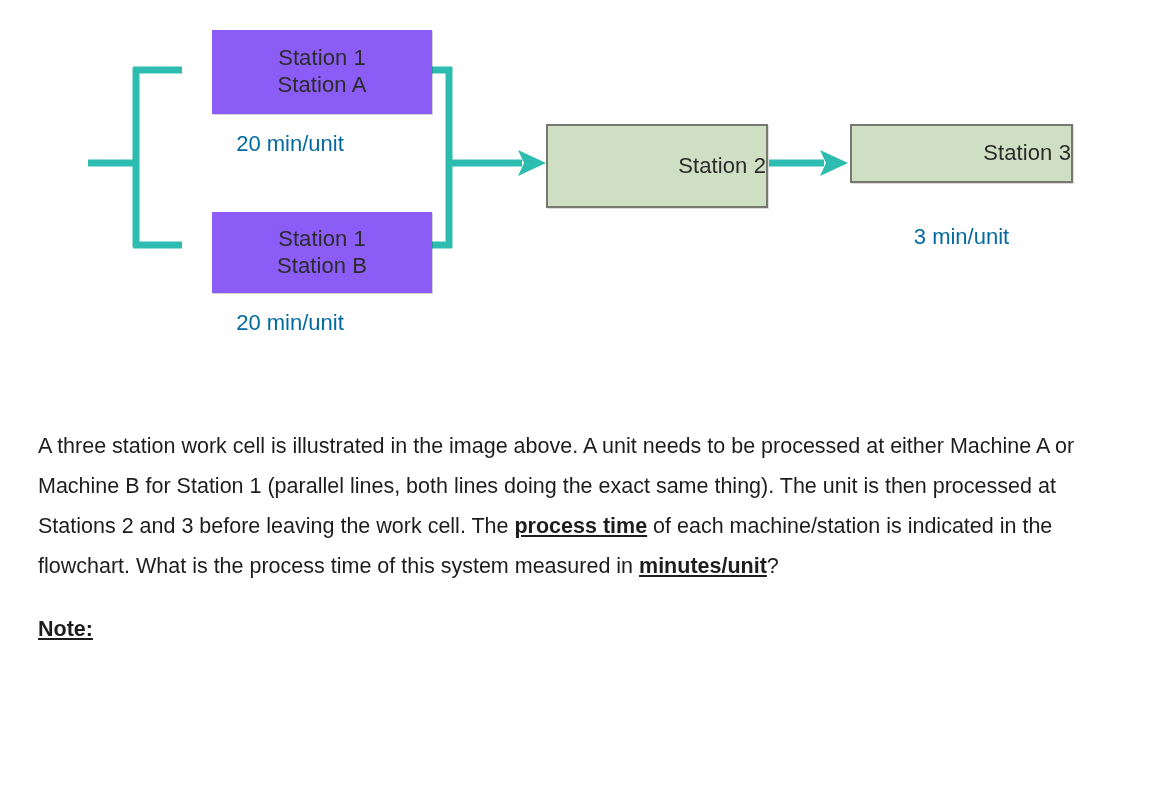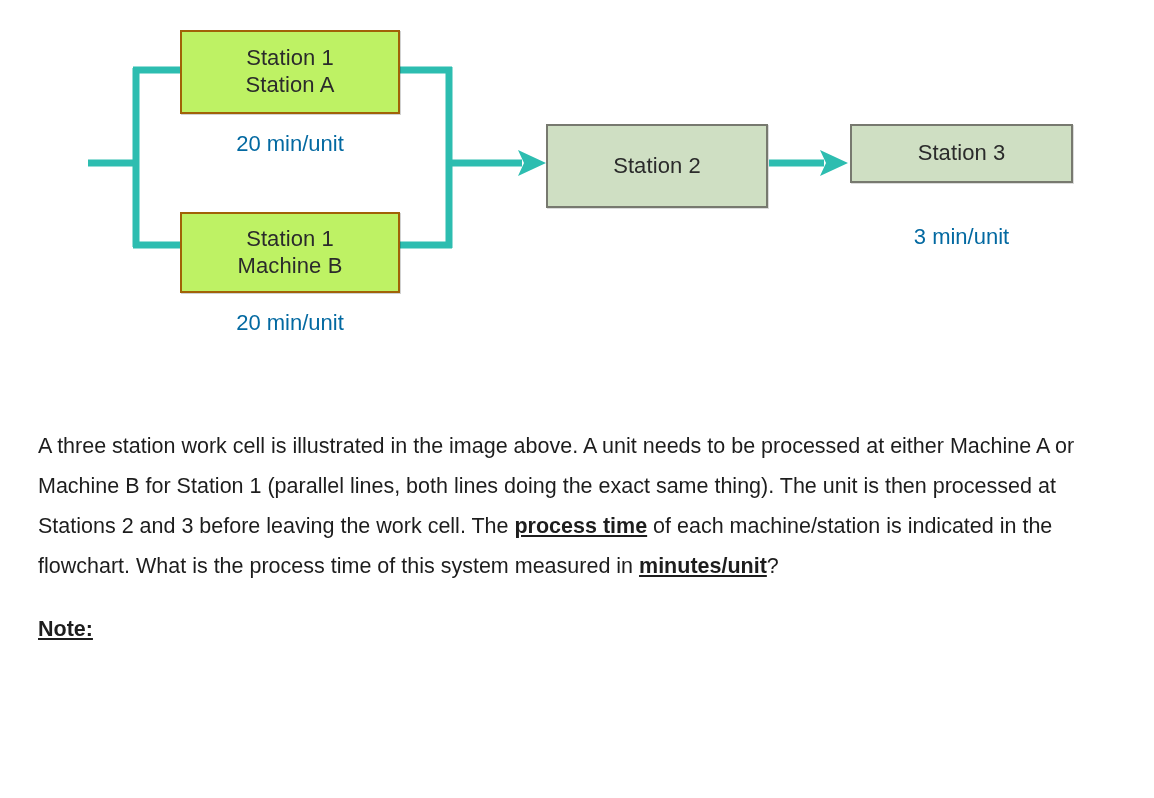--- a/index.html
+++ b/index.html
@@ -40,28 +40,30 @@
     align-items: center;
     justify-content: center;
     text-align: center;
     font-family: "Liberation Sans", sans-serif;
     font-size: 22px;
     line-height: 1.22;
     color: #2b2b2b;
     letter-spacing: 0.1px;
   }
   .node.blue {
-    background: #bef264;
-    border: 2px solid #a16207;
+    background: #8b5cf6;
+    border: 2px solid #8b5cf6;
     box-shadow: 1px 1px 0 rgba(0,0,0,0.18);
+    margin-left: 32px;
   }
   .node.green {
     background: #cfdfc3;
     border: 2px solid #77796f;
     box-shadow: 1px 1px 0 rgba(0,0,0,0.14);
+    align-items: flex-end;
   }
   .node .ln { display: block; }
 
   .caption {
     position: absolute;
     text-align: center;
     font-family: "Liberation Sans", sans-serif;
     font-size: 22px;
     color: #0369a1;
     white-space: nowrap;
@@ -132,21 +134,21 @@
   </svg>
 
   <div class="node blue" style="left:180px; top:30px; width:220px; height:84px;">
     <span class="ln">Station 1</span>
     <span class="ln">Station A</span>
   </div>
   <div class="caption" style="left:180px; top:131px; width:220px;">20 min/unit</div>
 
   <div class="node blue" style="left:180px; top:212px; width:220px; height:81px;">
     <span class="ln">Station 1</span>
-    <span class="ln">Machine B</span>
+    <span class="ln">Station B</span>
   </div>
   <div class="caption" style="left:180px; top:310px; width:220px;">20 min/unit</div>
 
   <div class="node green" style="left:546px; top:124px; width:222px; height:84px;">
     <span class="ln">Station 2</span>
   </div>
 
   <div class="node green" style="left:850px; top:124px; width:223px; height:59px;">
     <span class="ln">Station 3</span>
   </div>

